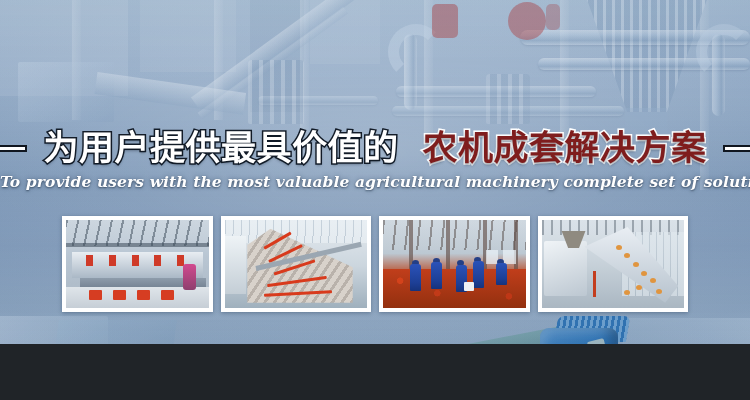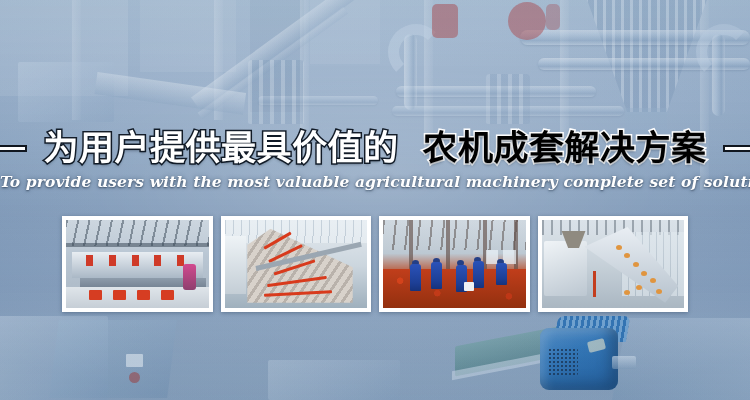--- a/index.html
+++ b/index.html
@@ -4,21 +4,21 @@
 <title>Agricultural Machinery Banner</title>
 <style>
   html, body {
     margin: 0;
     padding: 0;
     background: #202428;
   }
   #banner {
     position: relative;
     width: 750px;
-    height: 400px;
+    height: 344px;
     overflow: hidden;
     font-family: "Liberation Sans", "DejaVu Sans", sans-serif;
     background: #9fb3c9;
     user-select: none;
   }
 
   
   .bg-layer {
     position: absolute;
     inset: 0;
@@ -296,21 +296,21 @@
     white-space: nowrap;
     letter-spacing: 0.5px;
   }
   .hl-white {
     color: #ffffff;
     -webkit-text-stroke: 3px #141d29;
     paint-order: stroke fill;
     text-shadow: 0 2px 3px rgba(14,24,38,0.45);
   }
   .hl-red {
-    color: #000000;
+    color: #7f1d1d;
     -webkit-text-stroke: 3px #ffffff;
     paint-order: stroke fill;
     text-shadow: 0 2px 3px rgba(20,32,48,0.40);
     margin-left: 8px;
   }
   .subtitle {
     position: absolute;
     left: 0;
     top: 172px;
     width: 750px;

